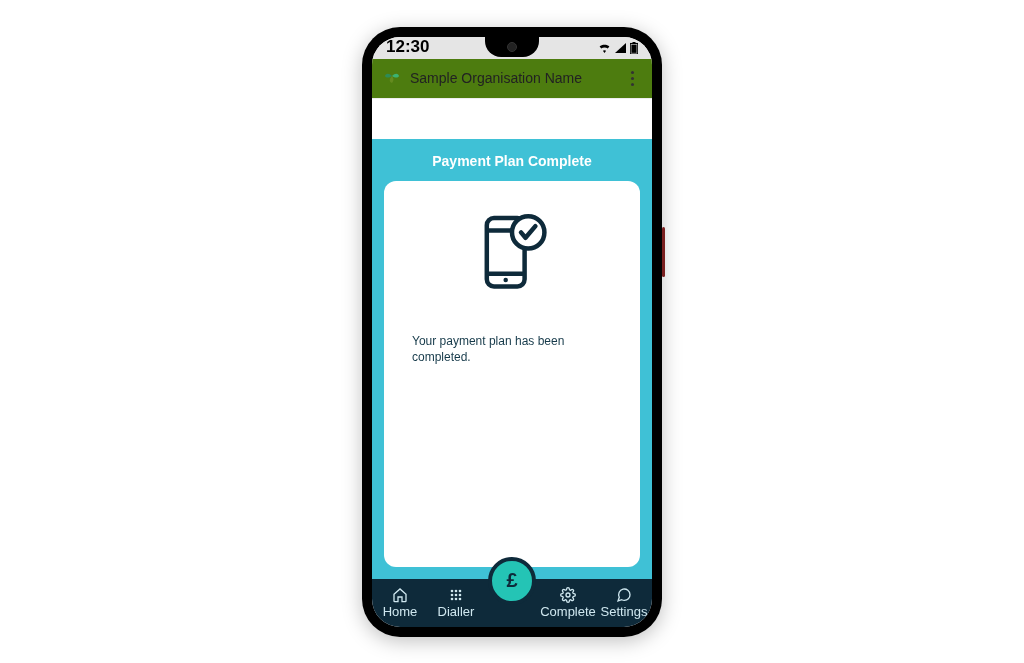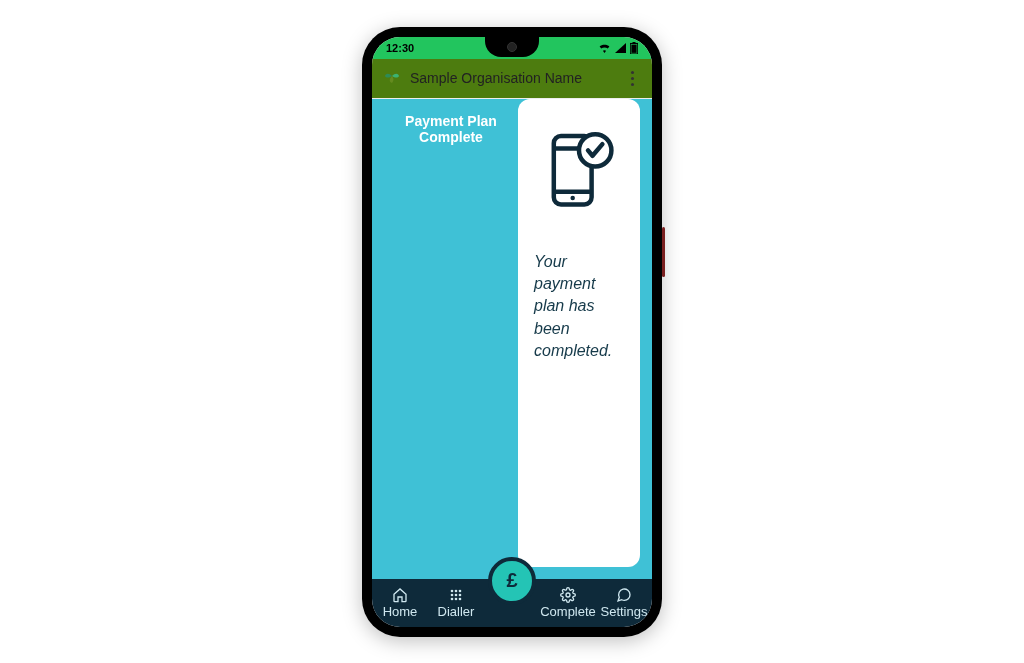--- a/index.html
+++ b/index.html
@@ -49,27 +49,26 @@
   }
   .notch::after{
     content:"";
     width:8px;height:8px;border-radius:50%;
     background:#222;
     border:1px solid #333;
   }
   .status-bar {
     height: 22px;
     display: flex;
-    align-items: center;
     justify-content: space-between;
     padding: 0 14px 0 14px;
-    font-size: 11px;
+    font-size: 17px;
     font-weight: 700;
     color: #000;
-    background:#22c55e;
+    background:#e5e5e5;
     position: relative;
   }
   .status-right {
     display: flex;
     align-items: center;
     gap: 4px;
   }
   .status-right svg { display:block; }
   .app-bar {
     height: 40px;
@@ -95,49 +94,49 @@
     justify-content:center;
     gap:3px;
   }
   .kebab span{
     width:3px;height:3px;background:#333;border-radius:50%;
   }
   .content {
     flex: 1;
     background: #3fc1d6;
     display: flex;
-    flex-direction: row;
+    flex-direction: column;
     position: relative;
     padding: 0 12px 0 12px;
+    margin-top: 40px;
   }
   .page-title {
     text-align: center;
     color: #fff;
     font-size: 14px;
     font-weight: 700;
     padding: 14px 0 12px;
   }
   .card {
     background: #fff;
     border-radius: 12px;
     flex: 1;
     margin-bottom: 12px;
     padding: 22px 16px;
     display: flex;
     flex-direction: column;
     align-items: center;
   }
   .card-icon { margin: 6px 0 30px; }
   .card-text {
-    font-size: 16px;
+    font-size: 12px;
     color: #163a4a;
     line-height: 1.4;
     width: 100%;
     max-width: 200px;
-    font-style: italic;
   }
   .card-text p { margin-bottom: 2px; }
   .bottom-nav {
     height: 48px;
     background: #0e2a3a;
     display: flex;
     align-items: center;
     justify-content: space-around;
     position: relative;
   }

